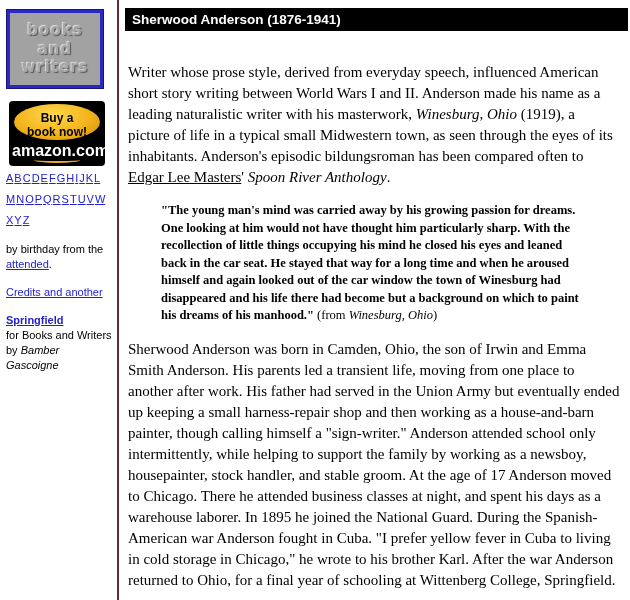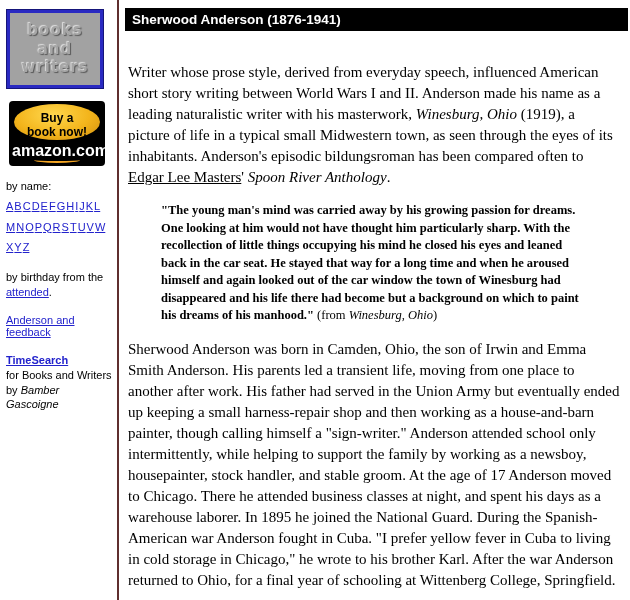--- a/index.html
+++ b/index.html
@@ -140,36 +140,35 @@
     <div class="amazon-btn">
       <div class="amazon-oval">
         <span>Buy a</span>
         <span>book now!</span>
       </div>
       <div class="amazon-brand">amazon.com.</div>
       <span class="amazon-swoosh"></span>
     </div>
 
 
-    <div class="sb-text">by name:</div>
 
     <div class="abc-rows">
       <div class="abc-row"><a>A</a><a>B</a><a>C</a><a>D</a><a>E</a><a>F</a><a>G</a><a>H</a><a>I</a><a>J</a><a>K</a><a>L</a></div>
       <div class="abc-row"><a>M</a><a>N</a><a>O</a><a>P</a><a>Q</a><a>R</a><a>S</a><a>T</a><a>U</a><a>V</a><a>W</a></div>
       <div class="abc-row"><a>X</a><a>Y</a><a>Z</a></div>
     </div>
 
     <div class="sb-text"><span>by birthday from the</span> <a>attended</a><span>.</span></div>
 
     <div class="sb-link-block">
-      <a>Anderson and feedback</a>
+      <a>Credits and another</a>
     </div>
 
     <div class="ts-block">
-      <a class="timesearch">TimeSearch</a><br>
+      <a class="timesearch">Springfield</a><br>
       <span>for Books and Writers</span><br>
       <span>by </span><span class="italic">Bamber Gascoigne</span>
     </div>
   </div>
 
   <div class="divider"></div>
 
   <div class="main">
 
     <div class="header-bar">

